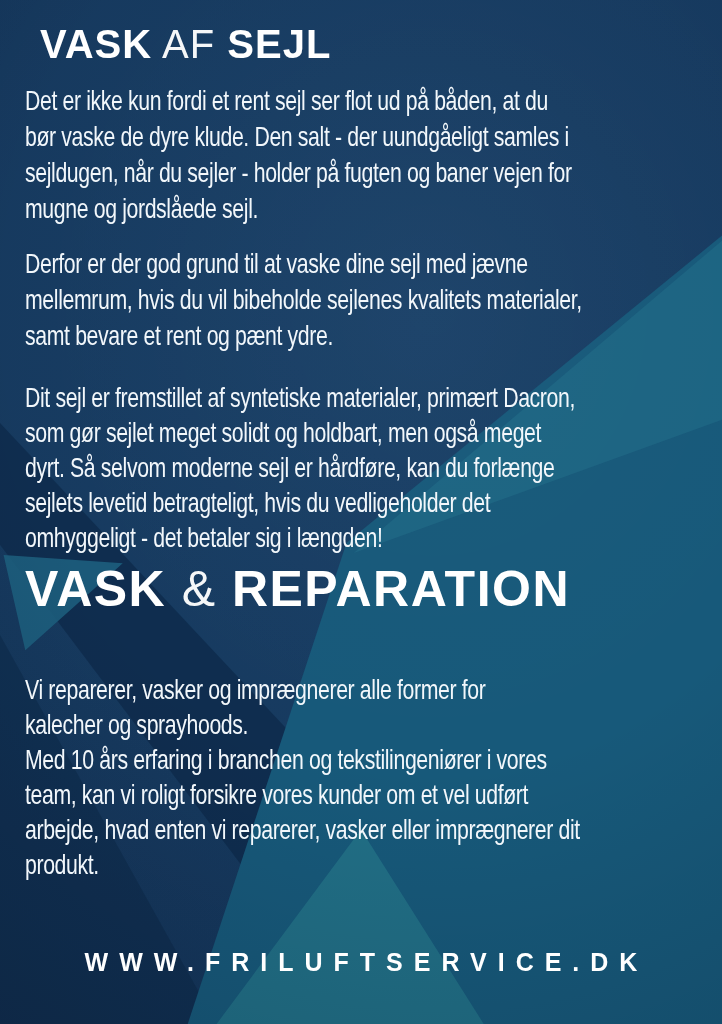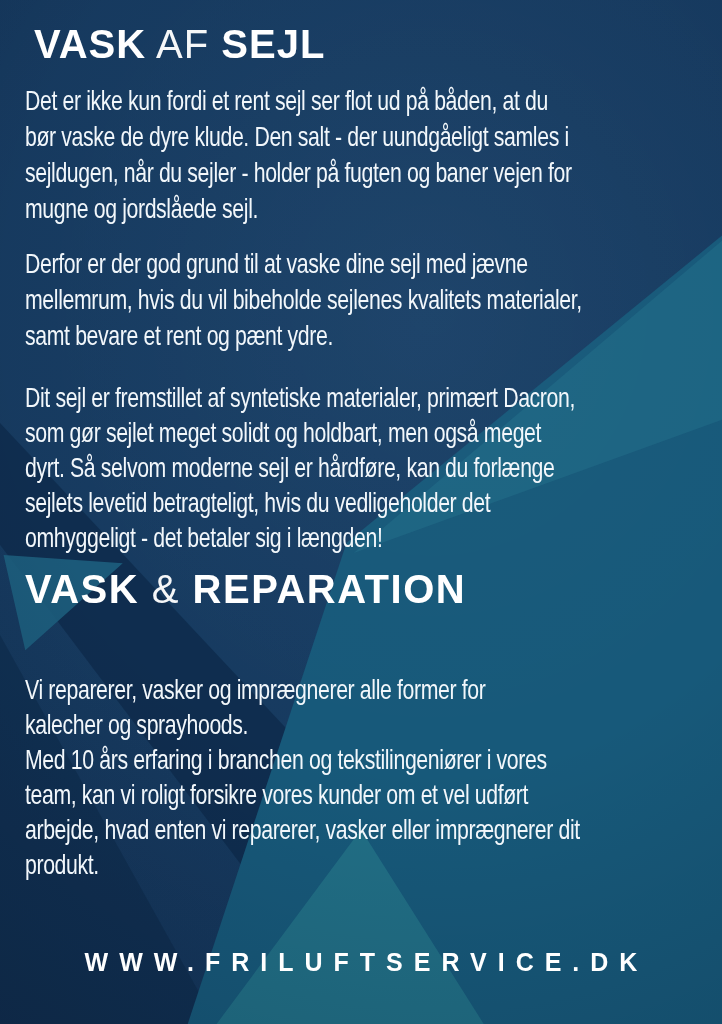--- a/index.html
+++ b/index.html
@@ -52,34 +52,34 @@
   }
   .bg-vignette {
     background: radial-gradient(130% 100% at 60% 30%,
                 rgba(255,255,255,0.02) 0%,
                 rgba(0,0,0,0) 45%,
                 rgba(0,4,16,0.22) 100%);
   }
   
   .h1 {
     position: absolute;
-    left: 34px;
+    left: 40px;
     top: 22px;
     color: #ffffff;
     font-size: 40px;
     line-height: 44px;
     letter-spacing: 1px;
     white-space: nowrap;
   }
   .h2 {
     position: absolute;
     left: 25px;
     top: 567px;
     color: #ffffff;
-    font-size: 40px;
+    font-size: 50px;
     line-height: 45px;
     letter-spacing: 1.5px;
     white-space: nowrap;
   }
   .w-bold { font-weight: 800; }
   .w-light { font-weight: 400; opacity: .96; }
   .para {
     position: absolute;
     left: 25px;
     color: #f2f7fb;

